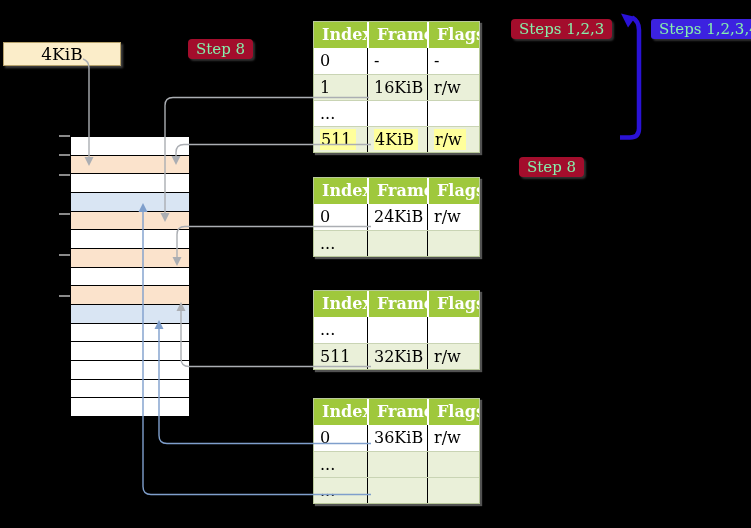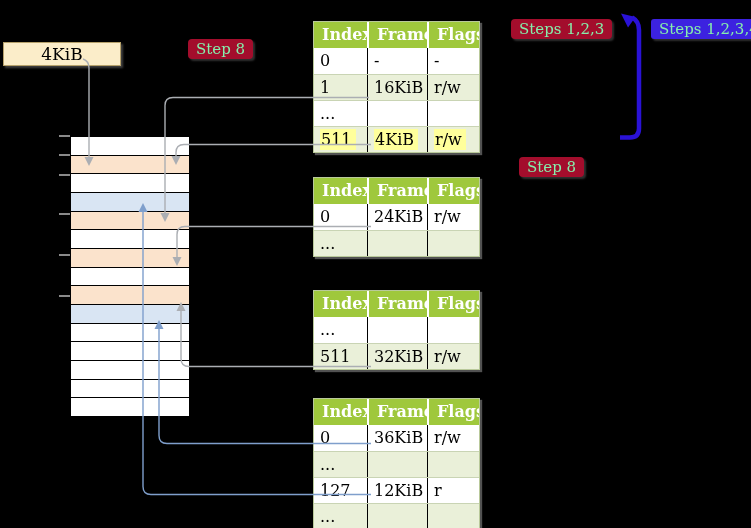--- a/index.html
+++ b/index.html
@@ -194,25 +194,20 @@
         <div class="trow data">
           <div class="tcell col-index">0</div>
           <div class="tcell col-frame">36KiB</div>
           <div class="tcell col-flags">r/w</div>
         </div>
         <div class="trow data alt">
           <div class="tcell col-index">...</div>
           <div class="tcell col-frame"></div>
           <div class="tcell col-flags"></div>
         </div>
-        <div class="trow data">
-          <div class="tcell col-index">127</div>
-          <div class="tcell col-frame">12KiB</div>
-          <div class="tcell col-flags">r</div>
-        </div>
         <div class="trow data alt">
           <div class="tcell col-index">...</div>
           <div class="tcell col-frame"></div>
           <div class="tcell col-flags"></div>
         </div>
       </div>
     </div>
 
   <svg id="overlay" width="751" height="528" viewBox="0 0 751 528">
 

